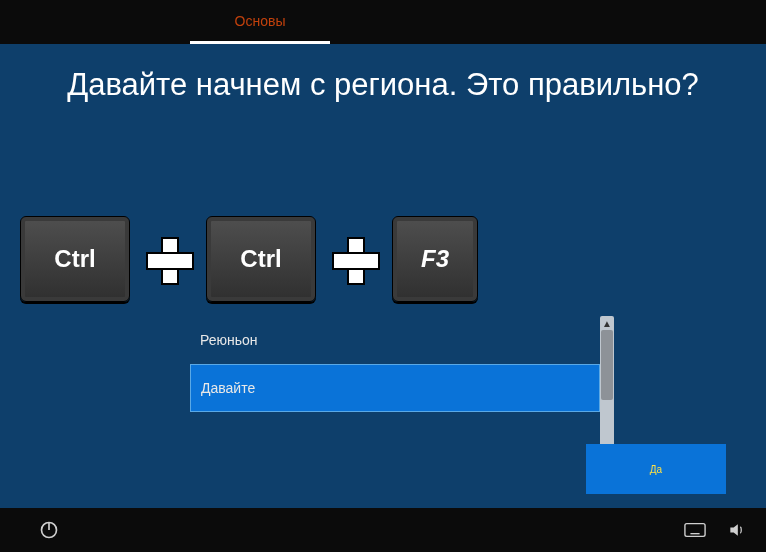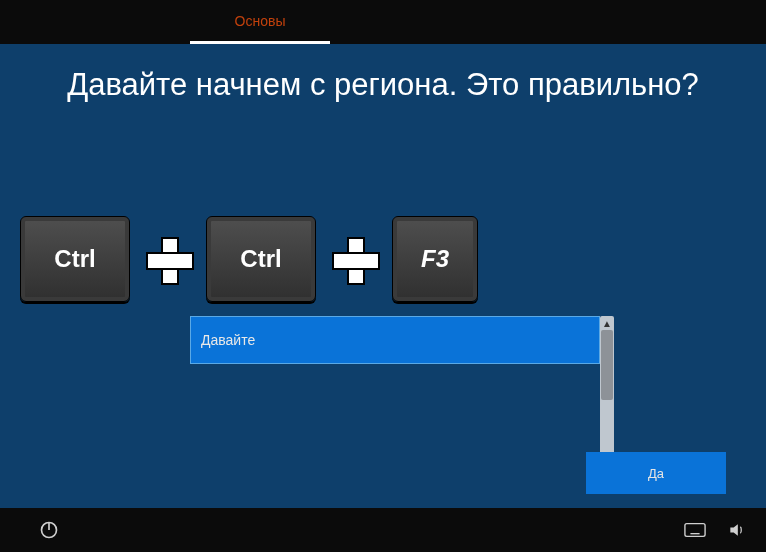--- a/index.html
+++ b/index.html
@@ -25,21 +25,21 @@
   .list { width: 410px; height: 146px; }
   .list-item { height: 48px; display: flex; align-items: center; padding-left: 10px; font-size: 14px; color: #e8e8e8; }
   .list-item.selected { background: #0a73d8; border: 1px solid #5aa9e6; }
   
   .scrollbar { position: absolute; right: 0; top: 0; width: 14px; height: 146px; background: #bfc7cf; border-radius: 2px; }
   .scroll-arrow { width: 14px; height: 14px; display:flex; align-items:center; justify-content:center; color:#333; font-size:10px; user-select:none; }
   .scroll-arrow.top { position:absolute; top:0; }
   .scroll-arrow.bottom { position:absolute; bottom:0; }
   .scroll-thumb { position:absolute; top:14px; left:1px; width:12px; height:70px; background:#8d9298; border-radius:2px; }
   
-  .yes-btn { position:absolute; right:40px; bottom:14px; width:140px; height:42px; background:#0a73d8; color:#e5e5e5; display:flex; align-items:center; justify-content:center; font-size:13px; cursor:pointer; }
+  .yes-btn { position:absolute; right:40px; bottom:14px; width:140px; height:50px; background:#0a73d8; color:#fde047; display:flex; align-items:center; justify-content:center; font-size:10px; cursor:pointer; }
   
   .bottombar { position:absolute; bottom:0; left:0; right:0; height:44px; background:#0b0b0b; display:flex; align-items:center; padding:0 18px; }
   .bottombar .spacer { flex:1; }
   .ico { width:22px; height:22px; color:#cfcfcf; margin-left:20px; display:flex; align-items:center; justify-content:center; }
   svg { display:block; }
 </style>
 </head>
 <body>
 
 <div class="screen">
@@ -55,20 +55,21 @@
     <div class="keycombo">
       <div class="key">Ctrl</div>
       <div class="plus"></div>
       <div class="key">Ctrl</div>
       <div class="plus"></div>
       <div class="key small">F3</div>
     </div>
 
     <div class="listwrap">
       <div class="list">
+        <div class="list-item">Реюньон</div>
         <div class="list-item selected">Давайте</div>
       </div>
       <div class="scrollbar">
         <div class="scroll-arrow top">▲</div>
         <div class="scroll-thumb"></div>
         <div class="scroll-arrow bottom">▼</div>
       </div>
     </div>
 
     <div class="yes-btn">Да</div>

